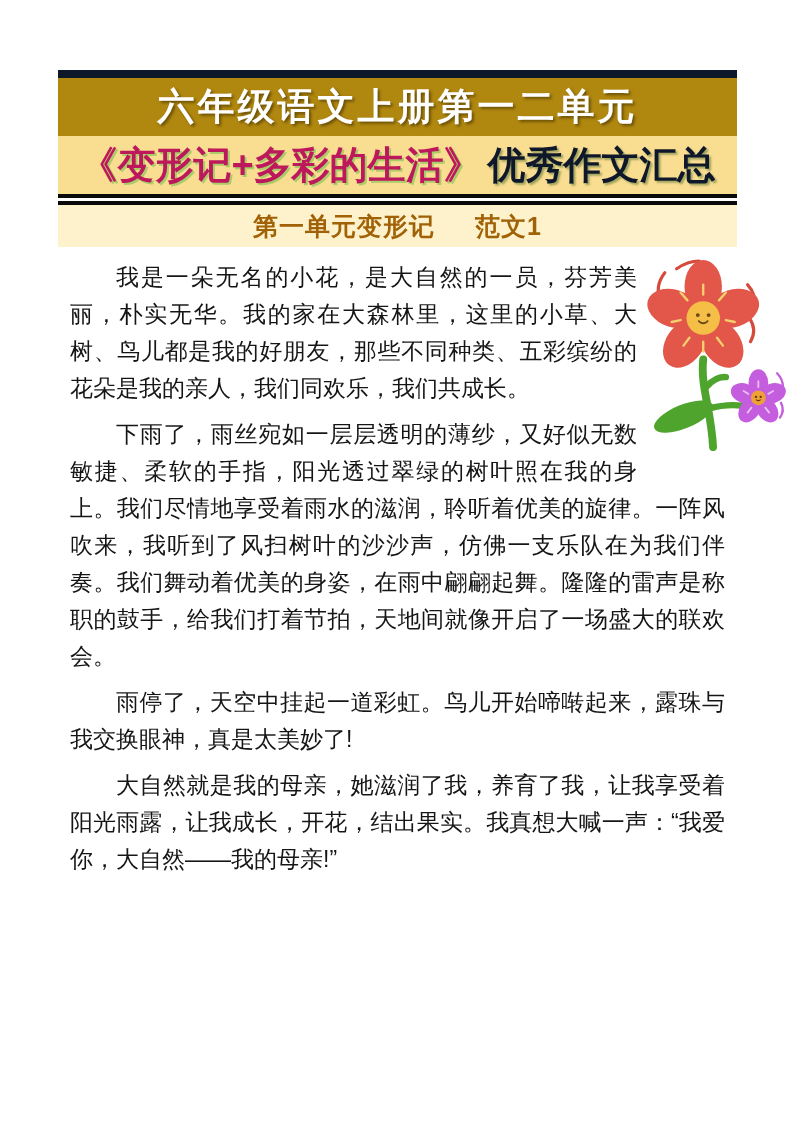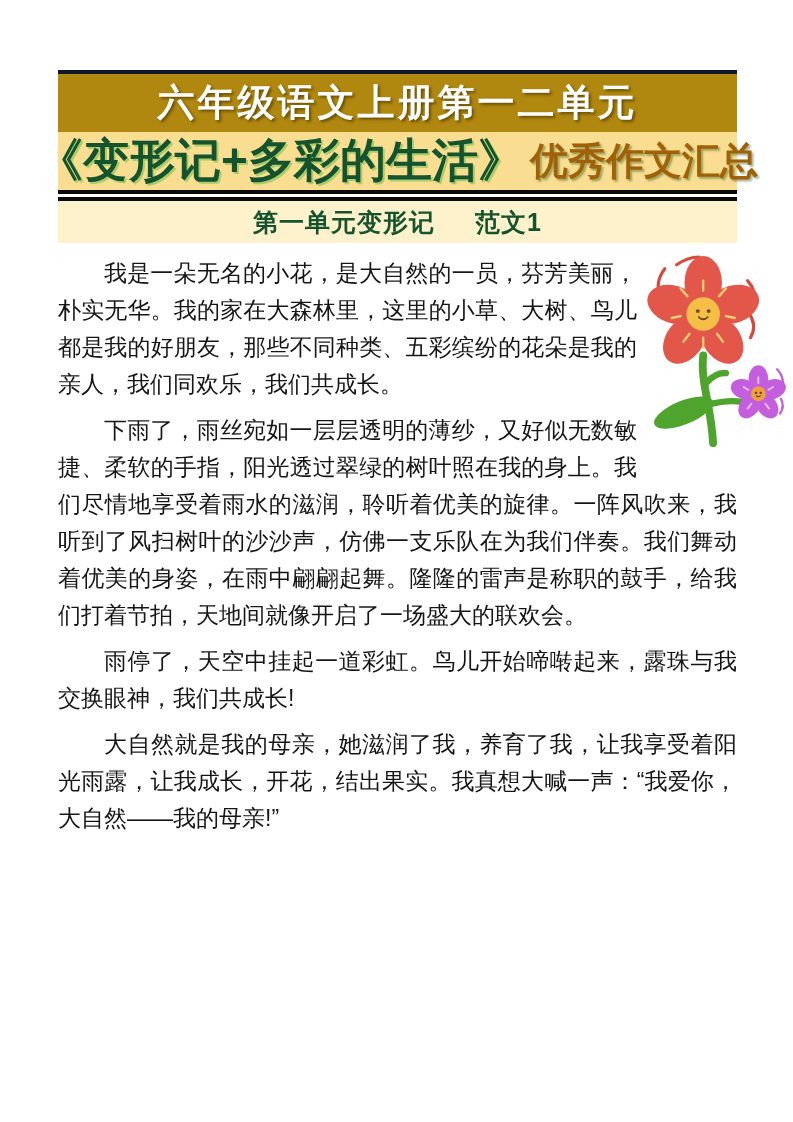--- a/index.html
+++ b/index.html
@@ -5,57 +5,57 @@
   html,body{margin:0;padding:0;background:#ffffff;}
   body{
     width:793px;height:1122px;position:relative;overflow:hidden;
     font-family:"Liberation Sans","DejaVu Sans",sans-serif;
     -webkit-font-smoothing:antialiased;
   }
   .doc{position:absolute;left:58px;top:70px;width:679px;}
 
   
   .banner-gold{
-    background:#b1880f;border-top:4px solid #0f172a;height:58px;
+    background:#b1880f;border-top:8px solid #0f172a;height:58px;
     display:flex;align-items:center;justify-content:center;
   }
   .banner-gold .t{
     color:#ffffff;font-size:37px;font-weight:bold;letter-spacing:3px;
     text-shadow:2px 2px 3px rgba(66,48,2,.65);white-space:nowrap;
   }
   .banner-cream{
     background:#f9dd90;height:58px;
     display:flex;align-items:center;justify-content:center;white-space:nowrap;
   }
   .banner-cream .magenta{
-    color:#14532d;font-size:46px;font-weight:bold;
+    color:#be185d;font-size:38px;font-weight:bold;
     text-shadow:2px 2px 0 rgba(128,196,84,.65);
   }
   .banner-cream .green{
-    color:#a16207;font-size:38px;font-weight:bold;margin-left:6px;
+    color:#0f172a;font-size:38px;font-weight:bold;margin-left:6px;
     text-shadow:2px 2px 2px rgba(25,78,20,.4);
   }
   .sep-double{
     height:3px;background:#ffffff;
     border-top:4px solid #0a0a0a;border-bottom:4px solid #0a0a0a;
   }
   .section-bar{
     background:#fdf2cb;height:42px;
     display:flex;align-items:center;justify-content:center;gap:40px;
   }
   .section-bar span{
-    color:#14532d;font-size:25px;font-weight:bold;letter-spacing:1px;white-space:nowrap;
+    color:#a16207;font-size:25px;font-weight:bold;letter-spacing:1px;white-space:nowrap;
   }
 
   
   .essay{
     margin-top:12px;font-size:23px;line-height:37px;color:#151515;
     text-align:justify;text-justify:inter-ideograph;
   }
-  .essay p{margin:0 0 9px;text-indent:2em;}
+  .essay p{margin:0 12px 9px;text-indent:2em;}
   .flower-float{
     float:right;width:140px;height:192px;
     margin:0 -50px 4px 10px;
   }
   .flower-float svg{display:block;width:140px;height:192px;}
 </style>
 </head>
 <body>
 
 <div class="doc">
@@ -144,17 +144,17 @@
           <circle r="7.5" fill="#efa137"></circle>
           <circle cx="-2.4" cy="-1" r="1.2" fill="#5c3a10"></circle>
           <circle cx="2.4" cy="-1" r="1.2" fill="#5c3a10"></circle>
           <path d="M-2,2 Q0,3.8 2,2" fill="none" stroke="#5c3a10" stroke-width="1.1" stroke-linecap="round"></path>
         </g>
       </svg>
     </div>
 
     <p>我是一朵无名的小花，是大自然的一员，芬芳美丽，朴实无华。我的家在大森林里，这里的小草、大树、鸟儿都是我的好朋友，那些不同种类、五彩缤纷的花朵是我的亲人，我们同欢乐，我们共成长。</p>
     <p>下雨了，雨丝宛如一层层透明的薄纱，又好似无数敏捷、柔软的手指，阳光透过翠绿的树叶照在我的身上。我们尽情地享受着雨水的滋润，聆听着优美的旋律。一阵风吹来，我听到了风扫树叶的沙沙声，仿佛一支乐队在为我们伴奏。我们舞动着优美的身姿，在雨中翩翩起舞。隆隆的雷声是称职的鼓手，给我们打着节拍，天地间就像开启了一场盛大的联欢会。</p>
-    <p>雨停了，天空中挂起一道彩虹。鸟儿开始啼啭起来，露珠与我交换眼神，我们共成长!</p>
+    <p>雨停了，天空中挂起一道彩虹。鸟儿开始啼啭起来，露珠与我交换眼神，真是太美妙了!</p>
     <p>大自然就是我的母亲，她滋润了我，养育了我，让我享受着阳光雨露，让我成长，开花，结出果实。我真想大喊一声：“我爱你，大自然——我的母亲!”</p>
   </main>
 
 </div>
 
 </body></html>

